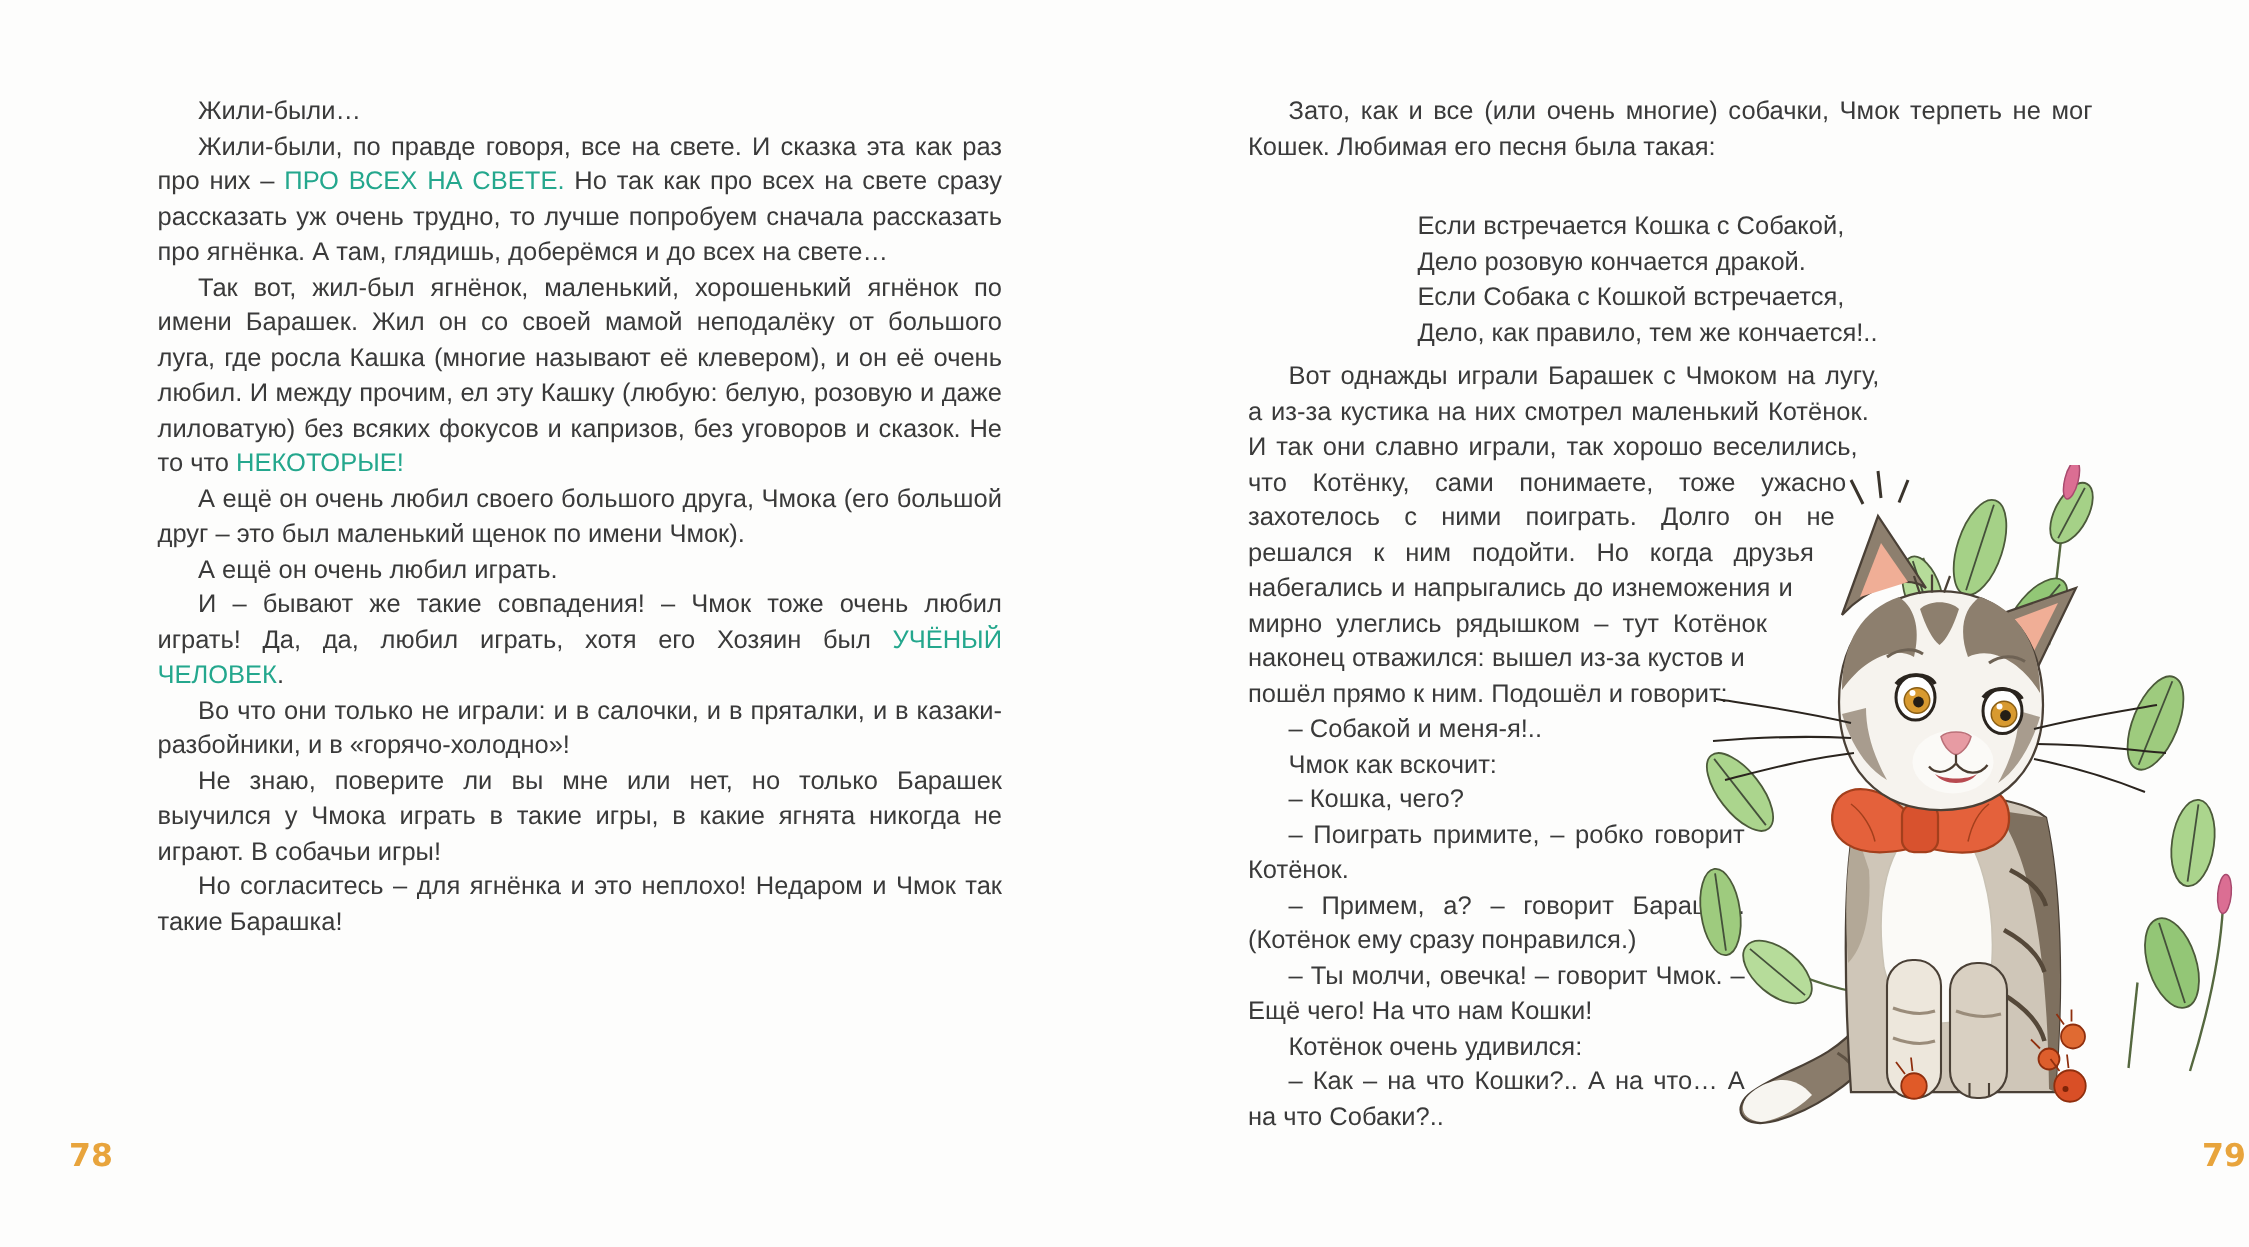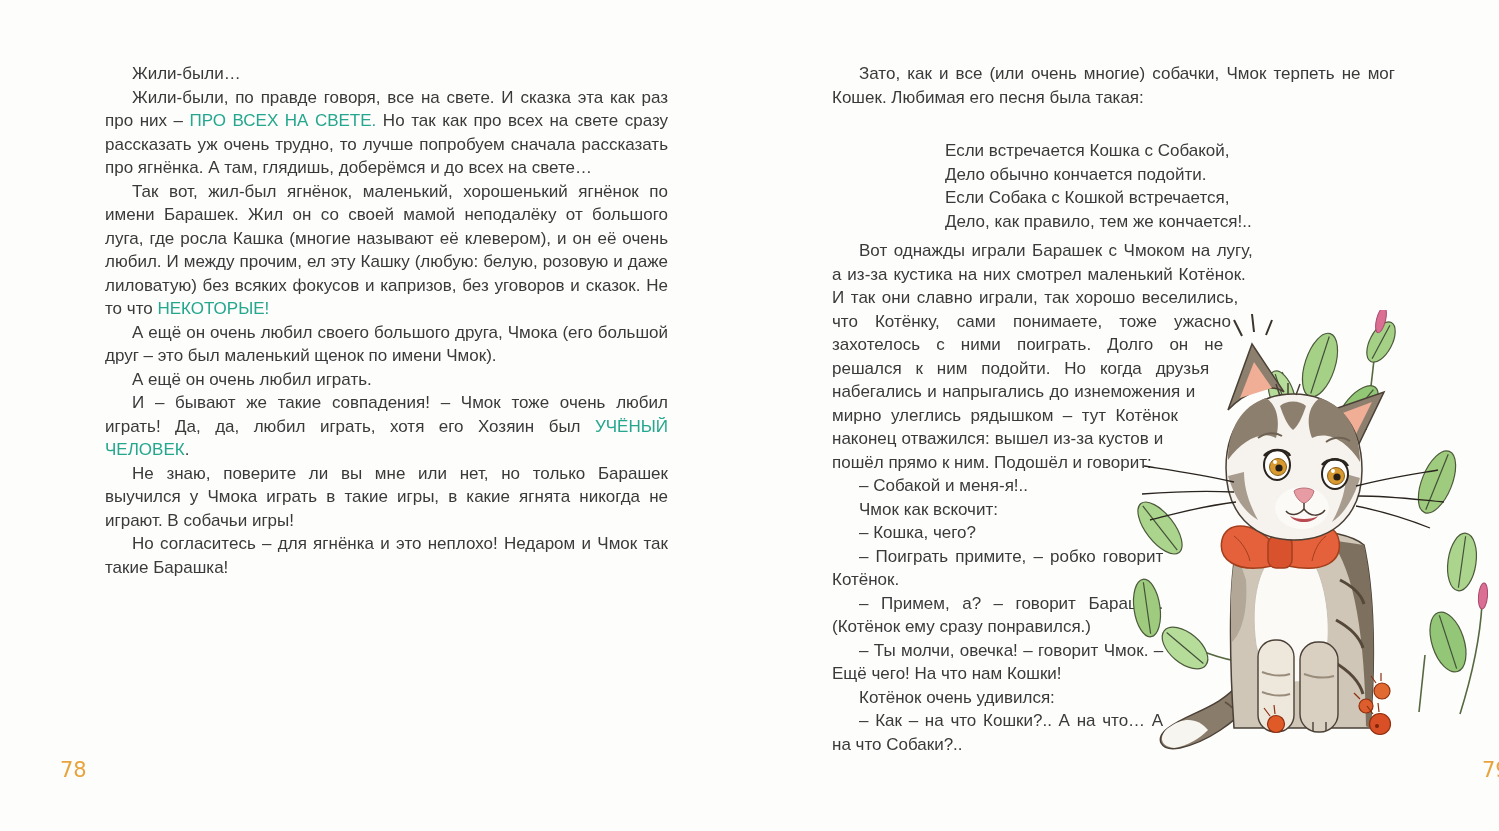--- a/index.html
+++ b/index.html
@@ -22,52 +22,53 @@
   .accent{color:var(--accent-teal,#24A78D);}
   .verse{margin:30px 0 6px 113px;text-align:left;}
   .verse-line{line-height:23.5px;}
   .illo-float{
     float:right;width:365px;height:455px;margin-top:46px;margin-left:8px;
     shape-outside:polygon(66% 0%,100% 0%,100% 100%,40% 100%,40% 42%,48% 34%,56% 24%,62% 10%);
     shape-margin:8px;
   }
   .illo{position:absolute;left:298px;top:248px;pointer-events:none;}
   .pagenum{
-    position:absolute;font-family:"DejaVu Sans",sans-serif;font-weight:400;
-    font-size:21px;color:var(--page-number-orange,#E8A43C);margin-left:14px;
+    position:absolute;font-family:"DejaVu Sans",sans-serif;font-weight:700;
+    font-size:21px;color:var(--page-number-orange,#E8A43C);
   }
   .pn-left{left:46px;top:758px;}
   .pn-right{left:1468px;top:758px;}
 </style>
 </head>
 <body>
 
 <div class="spread">
 
   <section class="page left">
     <div class="col">
         <p class="para"><span>Жили-были…</span></p>
         <p class="para"><span>Жили-были, по правде говоря, все на свете. И сказка эта как раз про них – </span><span class="accent">ПРО ВСЕХ НА СВЕТЕ.</span><span> Но так как про всех на свете сразу рассказать уж очень трудно, то лучше попробуем сначала рассказать про ягнёнка. А там, глядишь, доберёмся и до всех на свете…</span></p>
         <p class="para"><span>Так вот, жил-был ягнёнок, маленький, хорошенький ягнёнок по имени Барашек. Жил он со своей мамой неподалёку от большого луга, где росла Кашка (многие называют её клевером), и он её очень любил. И между прочим, ел эту Кашку (любую: белую, розовую и даже лиловатую) без всяких фокусов и капризов, без уговоров и сказок. Не то что </span><span class="accent">НЕКОТОРЫЕ!</span></p>
         <p class="para"><span>А ещё он очень любил своего большого друга, Чмока (его большой друг – это был маленький щенок по имени Чмок).</span></p>
         <p class="para"><span>А ещё он очень любил играть.</span></p>
         <p class="para"><span>И – бывают же такие совпадения! – Чмок тоже очень любил играть! Да, да, любил играть, хотя его Хозяин был </span><span class="accent">УЧЁНЫЙ ЧЕЛОВЕК</span><span>.</span></p>
+        <p class="para"><span>Во что они только не играли: и в салочки, и в пряталки, и в казаки-разбойники, и в «горячо-холодно»!</span></p>
         <p class="para"><span>Не знаю, поверите ли вы мне или нет, но только Барашек выучился у Чмока играть в такие игры, в какие ягнята никогда не играют. В собачьи игры!</span></p>
         <p class="para"><span>Но согласитесь – для ягнёнка и это неплохо! Недаром и Чмок так такие Барашка!</span></p>
       </div>
   </section>
 
   <section class="page right">
     <div class="col">
       <div>
           <p class="para"><span>Зато, как и все (или очень многие) собачки, Чмок терпеть не мог Кошек. Любимая его песня была такая:</span></p>
         </div>
       <div class="verse">
         <div class="verse-line">Если встречается Кошка с Собакой,</div>
-        <div class="verse-line">Дело обычно кончается подойти.</div>
+        <div class="verse-line">Дело розовую кончается дракой.</div>
         <div class="verse-line">Если Собака с Кошкой встречается,</div>
         <div class="verse-line">Дело, как правило, тем же кончается!..</div>
       </div>
       <div class="wrapzone">
         <div class="illo-float"></div>
         <div>
             <p class="para"><span>Вот однажды играли Барашек с Чмоком на лугу, а из-за кустика на них смотрел маленький Котёнок. И так они славно играли, так хорошо веселились, что Котёнку, сами понимаете, тоже ужасно захотелось с ними поиграть. Долго он не решался к ним подойти. Но когда друзья набегались и напрыгались до изнеможения и мирно улеглись рядышком – тут Котёнок наконец отважился: вышел из-за кустов и пошёл прямо к ним. Подошёл и говорит:</span></p>
             <p class="para"><span>– Собакой и меня-я!..</span></p>
             <p class="para"><span>Чмок как вскочит:</span></p>
             <p class="para"><span>– Кошка, чего?</span></p>

